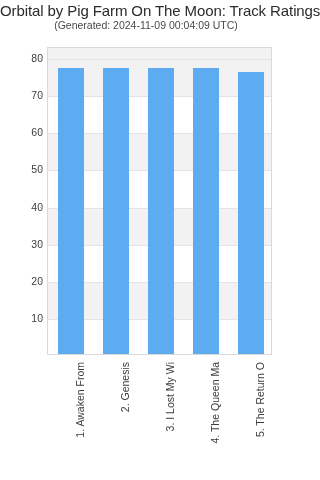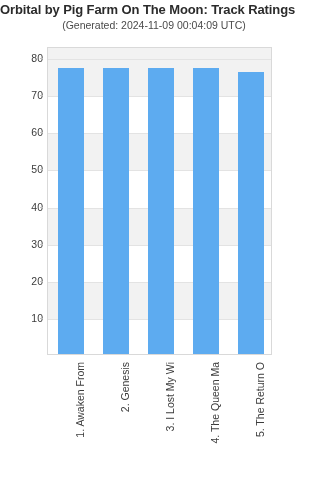--- a/index.html
+++ b/index.html
@@ -22,29 +22,29 @@
     height: 480px;
   }
 
   
   .chart-title {
     position: absolute;
     left: 0;
     top: 2px;
     width: 256px;
     text-align: center;
-    font-size: 13px;
-    font-weight: bold;
+    font-size: 15px;
+    font-weight: normal;
     color: #2b2b2b;
     letter-spacing: -0.1px;
     white-space: nowrap;
   }
   .chart-subtitle {
     position: absolute;
-    left: 12px;
+    left: 4px;
     top: 19px;
     width: 284px;
     text-align: center;
     font-size: 10.5px;
     font-weight: normal;
     color: #4a4a4a;
     white-space: nowrap;
   }
 
   

